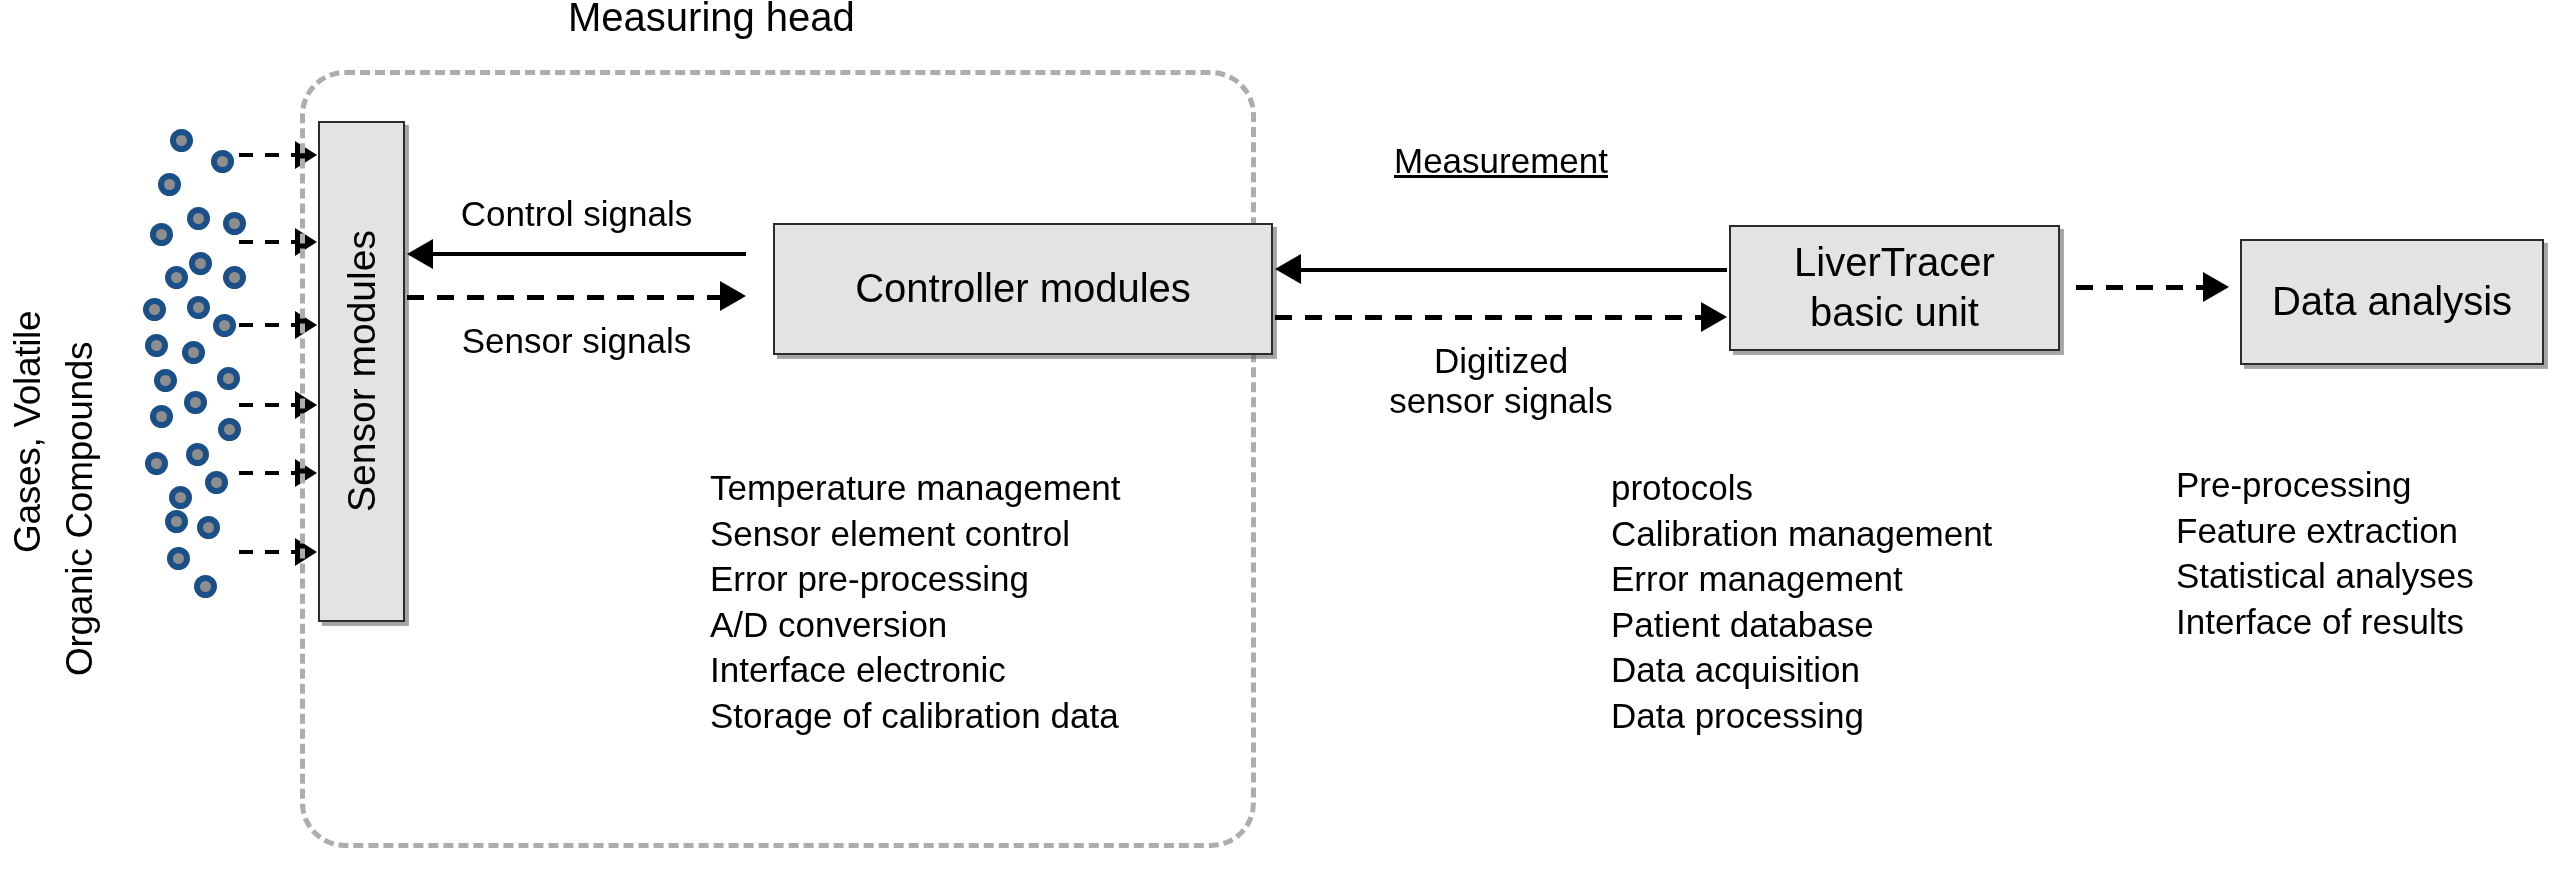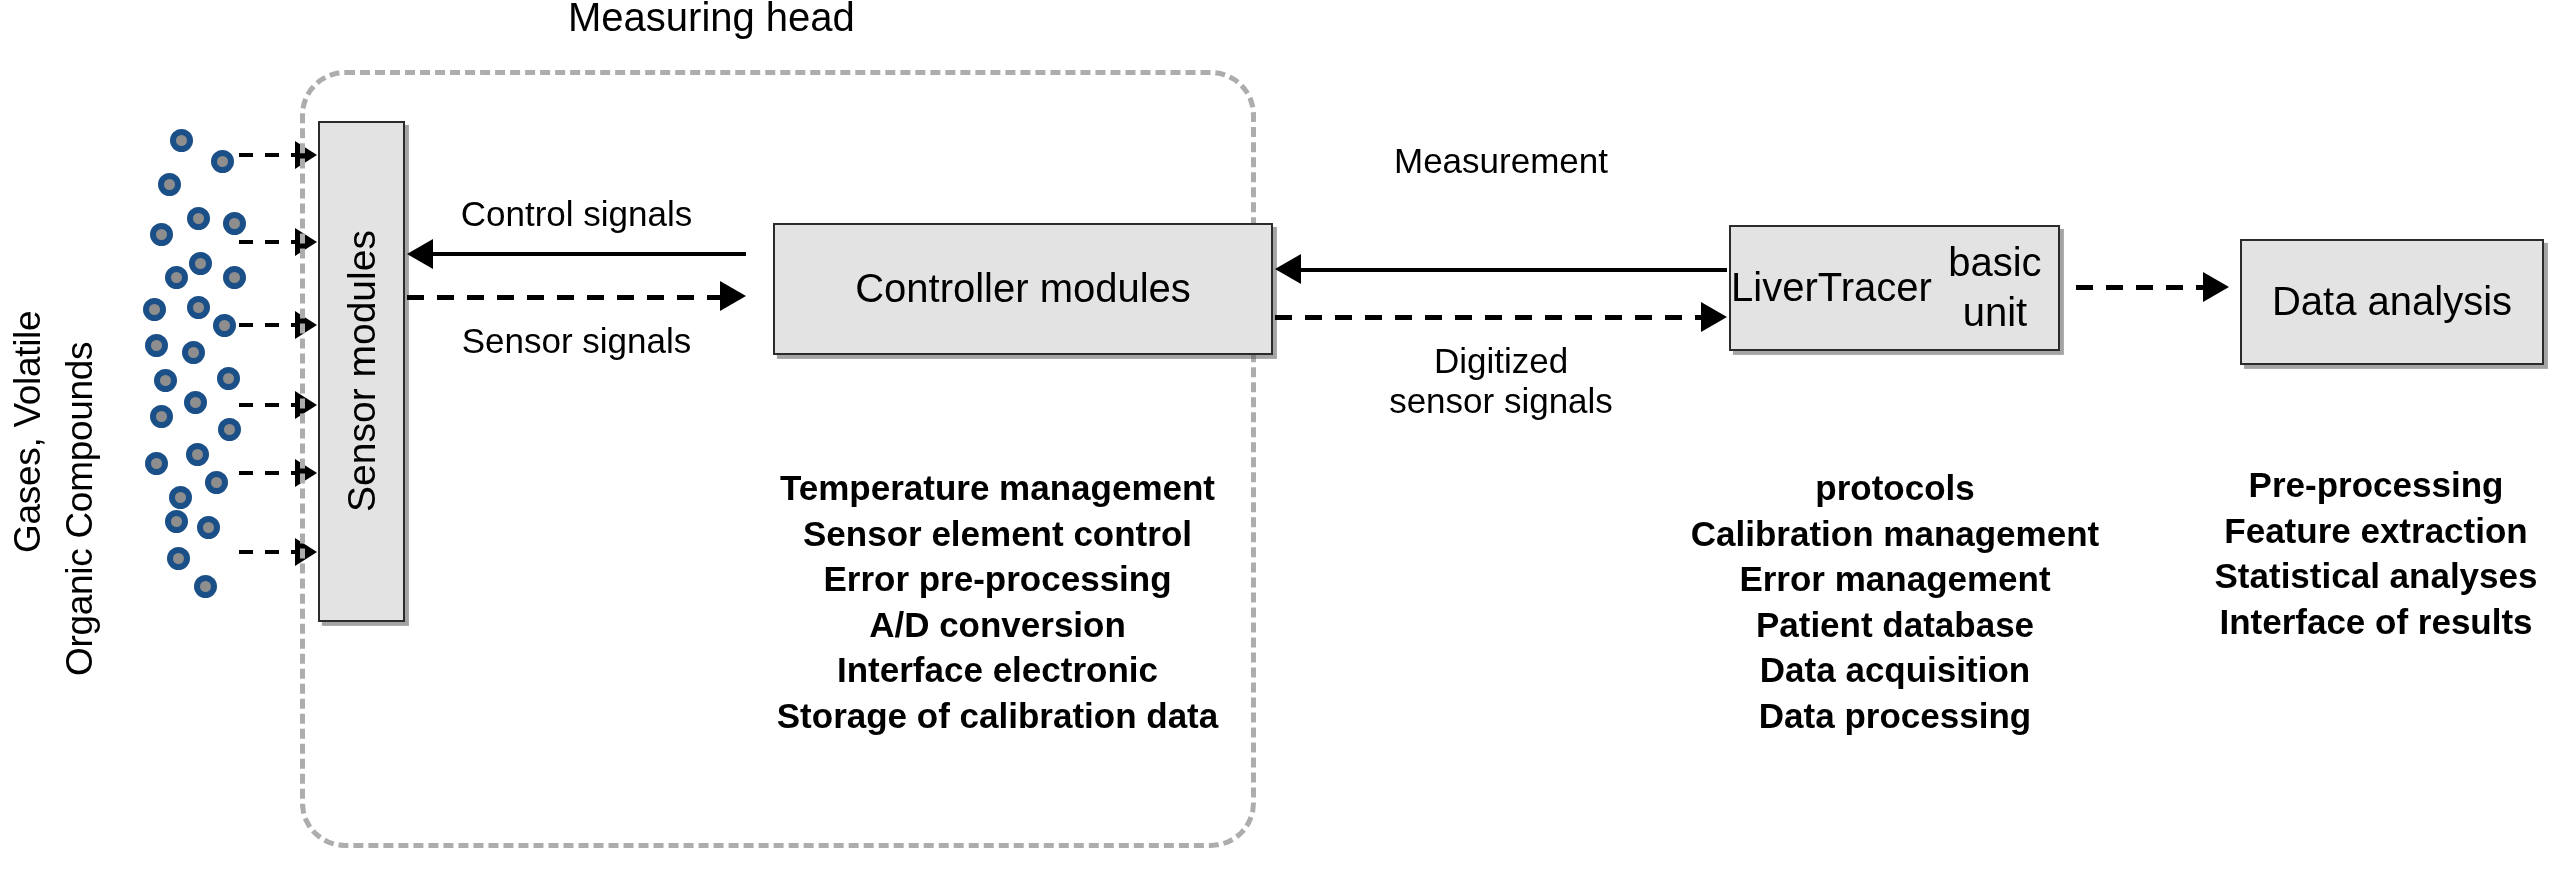--- a/index.html
+++ b/index.html
@@ -98,21 +98,21 @@
   #sensor-modules-box .rot{
     transform:rotate(-90deg);
     white-space:nowrap;
     font-size:39px;
   }
   #controller-modules-box{
     left:746px;top:223px;width:500px;height:132px;margin-left:27px;
   }
   #livertracer-box{
     left:1729px;top:225px;width:331px;height:126px;
-    flex-direction:row;
+    flex-direction:column;
     line-height:1.24;
   }
   #data-analysis-box{
     left:2240px;top:239px;width:304px;height:126px;
   }
 
   
   .arrowgrp{position:absolute;}
   .arrowgrp .caption{
     position:absolute;
@@ -143,25 +143,24 @@
     position:absolute;
     width:0;height:0;
     border-top:15.5px solid transparent;
     border-bottom:15.5px solid transparent;
     border-left:26px solid #000;
   }
 
   
   .featlist{
     position:absolute;
-    text-align:center;
+    text-align:left;
     font-size:35px;
     line-height:1.30;
     white-space:nowrap;
-    font-weight:bold;
   }
   .featlist div{white-space:nowrap;}
 
   #controller-features{left:710px;top:465px;width:575px;}
   #livertracer-features{left:1611px;top:465px;width:568px;}
   #analysis-features{left:2176px;top:462px;width:400px;}
 </style>
 </head>
 <body>
 
@@ -237,21 +236,21 @@
     <div class="dashline" style="left:0px;top:101px;width:313px;"></div>
     <div class="head-right" style="left:313px;top:87px;"></div>
     <div class="caption" style="top:127px;">Sensor signals</div>
   </div>
 
   <div class="gbox" id="controller-modules-box">
     <span>Controller modules</span>
   </div>
 
   <div class="arrowgrp" style="left:1275px;top:141px;width:452px;height:278px;">
-    <div class="caption" style="top:0px;">Measurement</div>
+    <div class="caption" style="top:0px;text-decoration:underline;">Measurement</div>
     <div class="solidline" style="left:26px;top:127px;width:426px;"></div>
     <div class="head-left" style="left:0px;top:113px;"></div>
     <div class="dashline" style="left:0px;top:174px;width:426px;"></div>
     <div class="head-right" style="left:426px;top:161px;"></div>
     <div class="caption" style="top:200px;">Digitized</div>
     <div class="caption" style="top:240px;">sensor signals</div>
   </div>
 
   <div class="gbox" id="livertracer-box">
     <span>LiverTracer</span>

